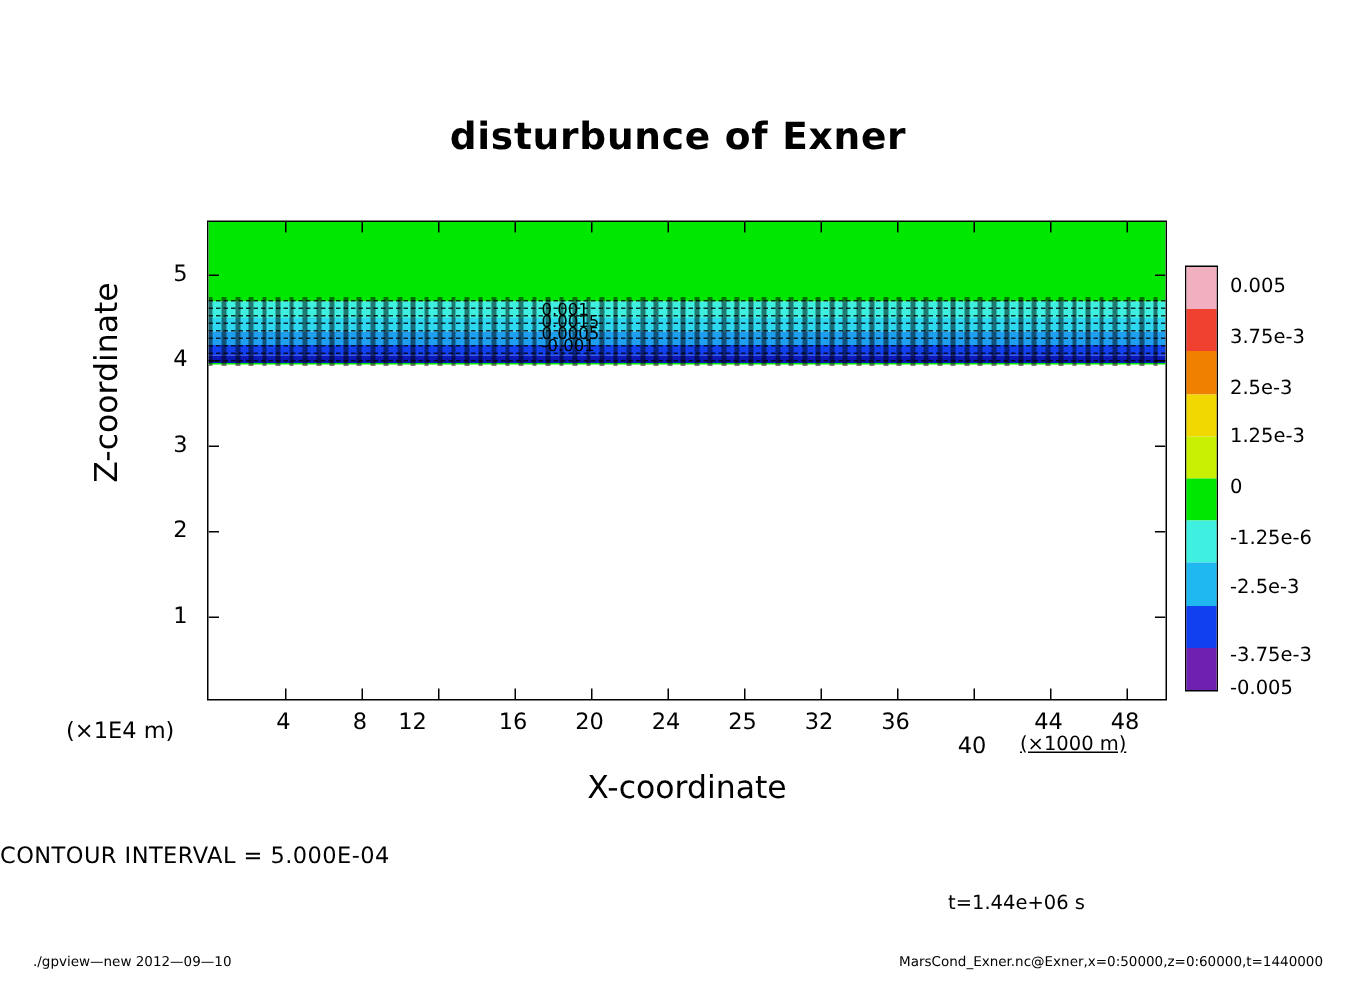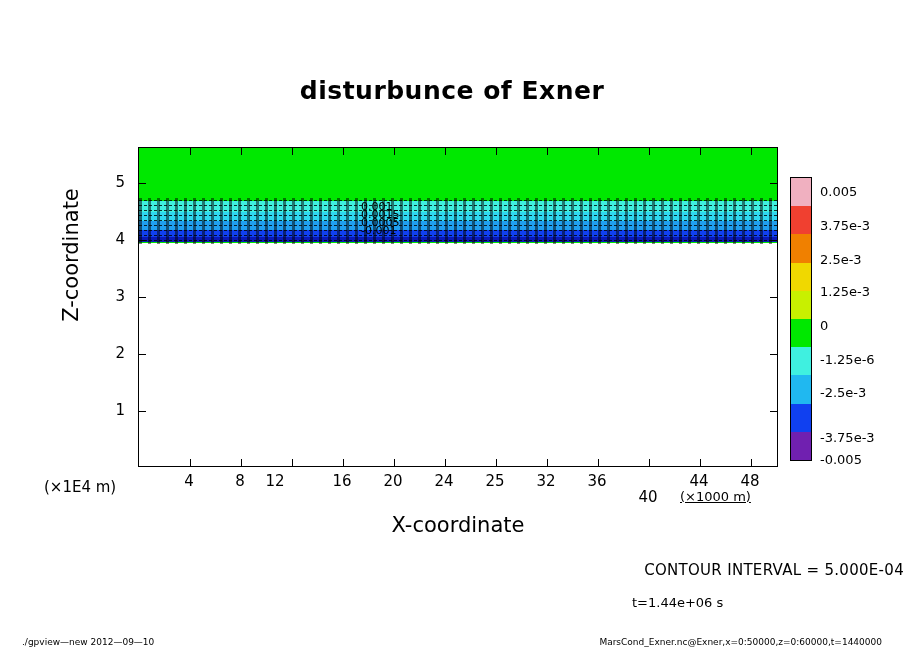--- a/index.html
+++ b/index.html
@@ -124,21 +124,21 @@
     position: absolute;
     left: 820px;
     font-size: 13px;
     transform: translateY(-50%);
     white-space: nowrap;
   }
 
   
   #contour-interval {
     left: 0; top: 561px; width: 904px;
-    text-align: right;
+    text-align: left;
     font-size: 15px;
     letter-spacing: 0.3px;
   }
   #time-stamp {
     left: 632px; top: 595px;
     font-size: 13px;
   }
   #footer-left {
     left: 22px; top: 637px;
     font-size: 9px;

